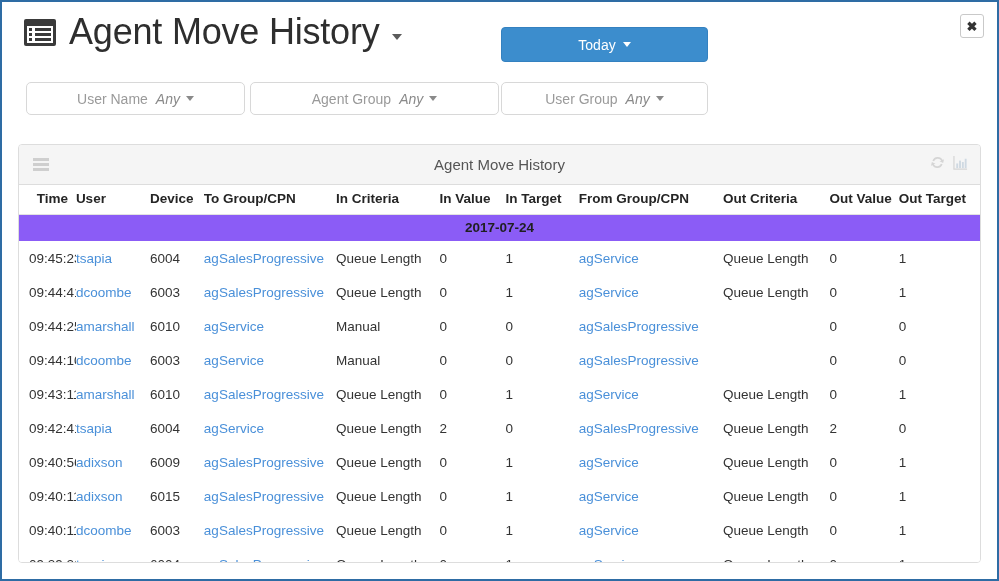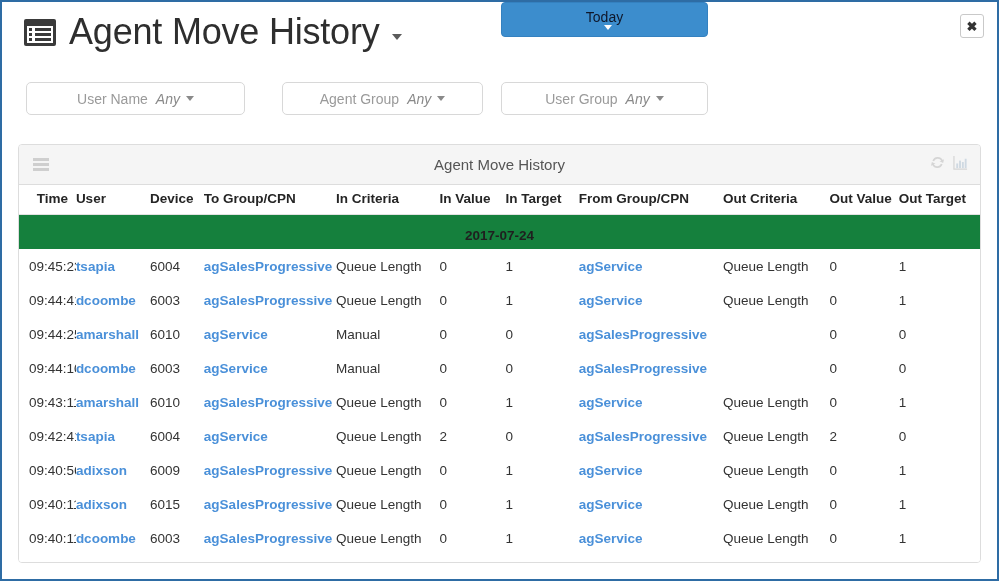--- a/index.html
+++ b/index.html
@@ -69,30 +69,29 @@
     margin-left: 12px;
     width: 0; height: 0;
     border-left: 5px solid transparent;
     border-right: 5px solid transparent;
     border-top: 6px solid #5b5b5b;
     align-self: flex-end;
     margin-bottom: 10px;
   }
   #today-button {
     position: absolute;
-    left: 499px; top: 0;
+    left: 499px; top: 25px;
     width: 207px; height: 35px;
     background: #3c8dcd;
     border: 1px solid #3481c0;
     border-radius: 4px;
-    color: #0f172a;
+    color: #ffffff;
     font-size: 14px;
     display: flex; align-items: center; justify-content: center;
     cursor: pointer;
-    flex-direction: column;
   }
   #today-button .caret {
     margin-left: 7px;
     width: 0; height: 0;
     border-left: 4px solid transparent;
     border-right: 4px solid transparent;
     border-top: 5px solid #ffffff;
   }
   #close-button {
     position: absolute;
@@ -129,21 +128,21 @@
   .filter-pill .flabel { margin-right: 8px; }
   .filter-pill .fval { font-style: italic; color: #8a8a8a; }
   .filter-pill .caret {
     margin-left: 6px;
     width: 0; height: 0;
     border-left: 4px solid transparent;
     border-right: 4px solid transparent;
     border-top: 5px solid #8a8a8a;
   }
   #filter-0 { left: 24px;  width: 219px; }
-  #filter-1 { left: 280px; width: 201px; text-align: center; }
+  #filter-1 { left: 248px; width: 249px; text-align: center; }
   #filter-2 { left: 499px; width: 207px; }
 
   
   #panel {
     position: absolute;
     left: 16px; right: 16px; top: 142px; bottom: 16px;
     border: 1px solid #dddddd;
     border-radius: 4px;
     background: #ffffff;
     overflow: hidden;
@@ -195,27 +194,27 @@
     overflow: hidden;
   }
   tbody td {
     padding: 9px 0 9px 0;
     color: #333333;
     white-space: nowrap;
     overflow: hidden;
     border-top: 1px solid #ffffff;
   }
   tr.group-row td {
-    background: #15803d;
+    background: #8b5cf6;
     font-weight: bold;
     color: #1f1f1f;
-    padding: 13px 0 6px 0;
+    padding: 5px 0 6px 0;
     font-size: 13.5px;
   }
-  td.link, td.link span { color: #4a90d9; font-weight: bold; }
+  td.link, td.link span { color: #4a90d9; }
   
   col.c-time    { width: 56px; }
   col.c-user    { width: 73px; }
   col.c-device  { width: 53px; }
   col.c-togroup { width: 130px; }
   col.c-incrit  { width: 102px; }
   col.c-inval   { width: 65px; }
   col.c-intgt   { width: 72px; }
   col.c-fromgrp { width: 142px; }
   col.c-outcrit { width: 105px; }

